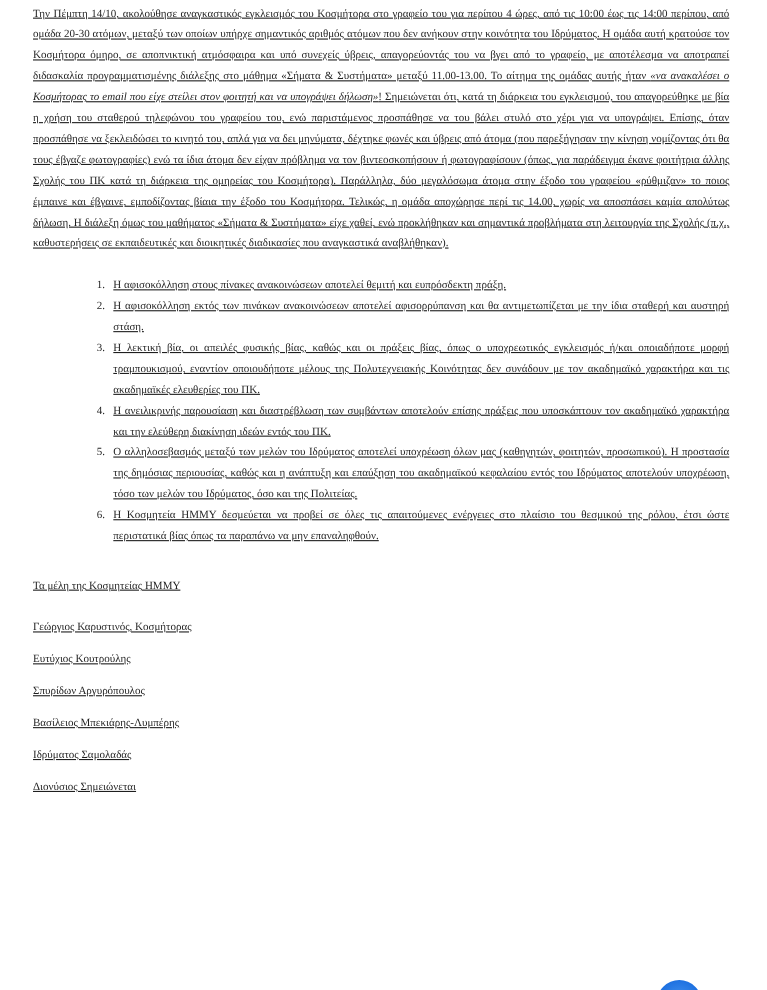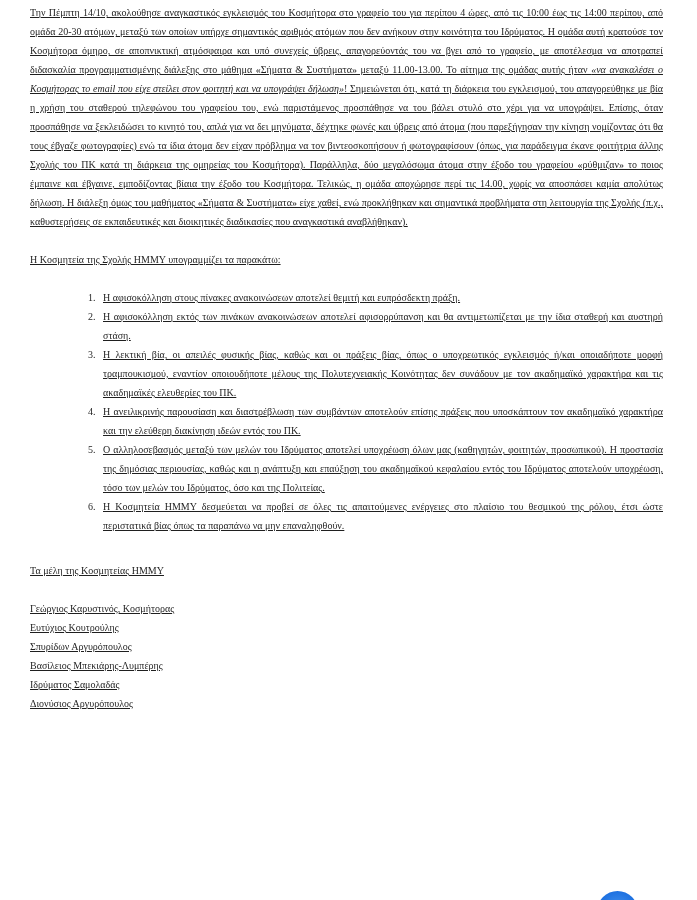--- a/index.html
+++ b/index.html
@@ -36,20 +36,21 @@
   }
   ol.statement-list li {
     text-align: justify;
     padding-left: 5px;
   }
   .sig-intro {
     margin: 26px 0 19px 0;
   }
   .members div {
     line-height: 19px;
+    margin-top: 10px;
   }
   .chat-fab {
     position: absolute;
     left: 597px;
     top: 891px;
     width: 41px;
     height: 41px;
     border-radius: 50%;
     background: radial-gradient(circle at 50% 45%, #4693ee 0%, #1b6fe0 65%, #0f5fd2 100%);
     border: none;
@@ -57,37 +58,36 @@
     padding: 0;
   }
 </style>
 </head>
 <body>
 
 <div class="page">
 
   <p class="para"><span>Την Πέμπτη 14/10, ακολούθησε αναγκαστικός εγκλεισμός του Κοσμήτορα στο γραφείο του για περίπου 4 ώρες, από τις 10:00 έως τις 14:00 περίπου, από ομάδα 20-30 ατόμων, μεταξύ των οποίων υπήρχε σημαντικός αριθμός ατόμων που δεν ανήκουν στην κοινότητα του Ιδρύματος. Η ομάδα αυτή κρατούσε τον Κοσμήτορα όμηρο, σε αποπνικτική ατμόσφαιρα και υπό συνεχείς ύβρεις, απαγορεύοντάς του να βγει από το γραφείο, με αποτέλεσμα να αποτραπεί διδασκαλία προγραμματισμένης διάλεξης στο μάθημα «Σήματα &amp; Συστήματα» μεταξύ 11.00-13.00. Το αίτημα της ομάδας αυτής ήταν </span><i>«να ανακαλέσει ο Κοσμήτορας το email που είχε στείλει στον φοιτητή και να υπογράψει δήλωση»</i><span>! Σημειώνεται ότι, κατά τη διάρκεια του εγκλεισμού, του απαγορεύθηκε με βία η χρήση του σταθερού τηλεφώνου του γραφείου του, ενώ παριστάμενος προσπάθησε να του βάλει στυλό στο χέρι για να υπογράψει. Επίσης, όταν προσπάθησε να ξεκλειδώσει το κινητό του, απλά για να δει μηνύματα, δέχτηκε φωνές και ύβρεις από άτομα (που παρεξήγησαν την κίνηση νομίζοντας ότι θα τους έβγαζε φωτογραφίες) ενώ τα ίδια άτομα δεν είχαν πρόβλημα να τον βιντεοσκοπήσουν ή φωτογραφίσουν (όπως, για παράδειγμα έκανε φοιτήτρια άλλης Σχολής του ΠΚ κατά τη διάρκεια της ομηρείας του Κοσμήτορα). Παράλληλα, δύο μεγαλόσωμα άτομα στην έξοδο του γραφείου «ρύθμιζαν» το ποιος έμπαινε και έβγαινε, εμποδίζοντας βίαια την έξοδο του Κοσμήτορα. Τελικώς, η ομάδα αποχώρησε περί τις 14.00, χωρίς να αποσπάσει καμία απολύτως δήλωση. Η διάλεξη όμως του μαθήματος «Σήματα &amp; Συστήματα» είχε χαθεί, ενώ προκλήθηκαν και σημαντικά προβλήματα στη λειτουργία της Σχολής (π.χ., καθυστερήσεις σε εκπαιδευτικές και διοικητικές διαδικασίες που αναγκαστικά αναβλήθηκαν).</span></p>
 
-  <p class="heading">Η Κοσμητεία της Σχολής ΗΜΜΥ υπογραμμίζει τα παρακάτω:</p>
 
   <ol class="statement-list">
     <li>Η αφισοκόλληση στους πίνακες ανακοινώσεων αποτελεί θεμιτή και ευπρόσδεκτη πράξη.</li>
     <li>Η αφισοκόλληση εκτός των πινάκων ανακοινώσεων αποτελεί αφισορρύπανση και θα αντιμετωπίζεται με την ίδια σταθερή και αυστηρή στάση.</li>
     <li>Η λεκτική βία, οι απειλές φυσικής βίας, καθώς και οι πράξεις βίας, όπως ο υποχρεωτικός εγκλεισμός ή/και οποιαδήποτε μορφή τραμπουκισμού, εναντίον οποιουδήποτε μέλους της Πολυτεχνειακής Κοινότητας δεν συνάδουν με τον ακαδημαϊκό χαρακτήρα και τις ακαδημαϊκές ελευθερίες του ΠΚ.</li>
     <li>Η ανειλικρινής παρουσίαση και διαστρέβλωση των συμβάντων αποτελούν επίσης πράξεις που υποσκάπτουν τον ακαδημαϊκό χαρακτήρα και την ελεύθερη διακίνηση ιδεών εντός του ΠΚ.</li>
     <li>Ο αλληλοσεβασμός μεταξύ των μελών του Ιδρύματος αποτελεί υποχρέωση όλων μας (καθηγητών, φοιτητών, προσωπικού). Η προστασία της δημόσιας περιουσίας, καθώς και η ανάπτυξη και επαύξηση του ακαδημαϊκού κεφαλαίου εντός του Ιδρύματος αποτελούν υποχρέωση, τόσο των μελών του Ιδρύματος, όσο και της Πολιτείας.</li>
     <li>Η Κοσμητεία ΗΜΜΥ δεσμεύεται να προβεί σε όλες τις απαιτούμενες ενέργειες στο πλαίσιο του θεσμικού της ρόλου, έτσι ώστε περιστατικά βίας όπως τα παραπάνω να μην επαναληφθούν.</li>
   </ol>
 
   <p class="sig-intro">Τα μέλη της Κοσμητείας ΗΜΜΥ</p>
 
   <div class="members">
     <div>Γεώργιος Καρυστινός, Κοσμήτορας</div>
     <div>Ευτύχιος Κουτρούλης</div>
     <div>Σπυρίδων Αργυρόπουλος</div>
     <div>Βασίλειος Μπεκιάρης-Λυμπέρης</div>
     <div>Ιδρύματος Σαμολαδάς</div>
-    <div>Διονύσιος Αργυρόπουλος</div>
+    <div>Διονύσιος Σημειώνεται</div>
   </div>
 
 </div>
 
 <button class="chat-fab" aria-label="chat"></button>
 
 </body></html>

